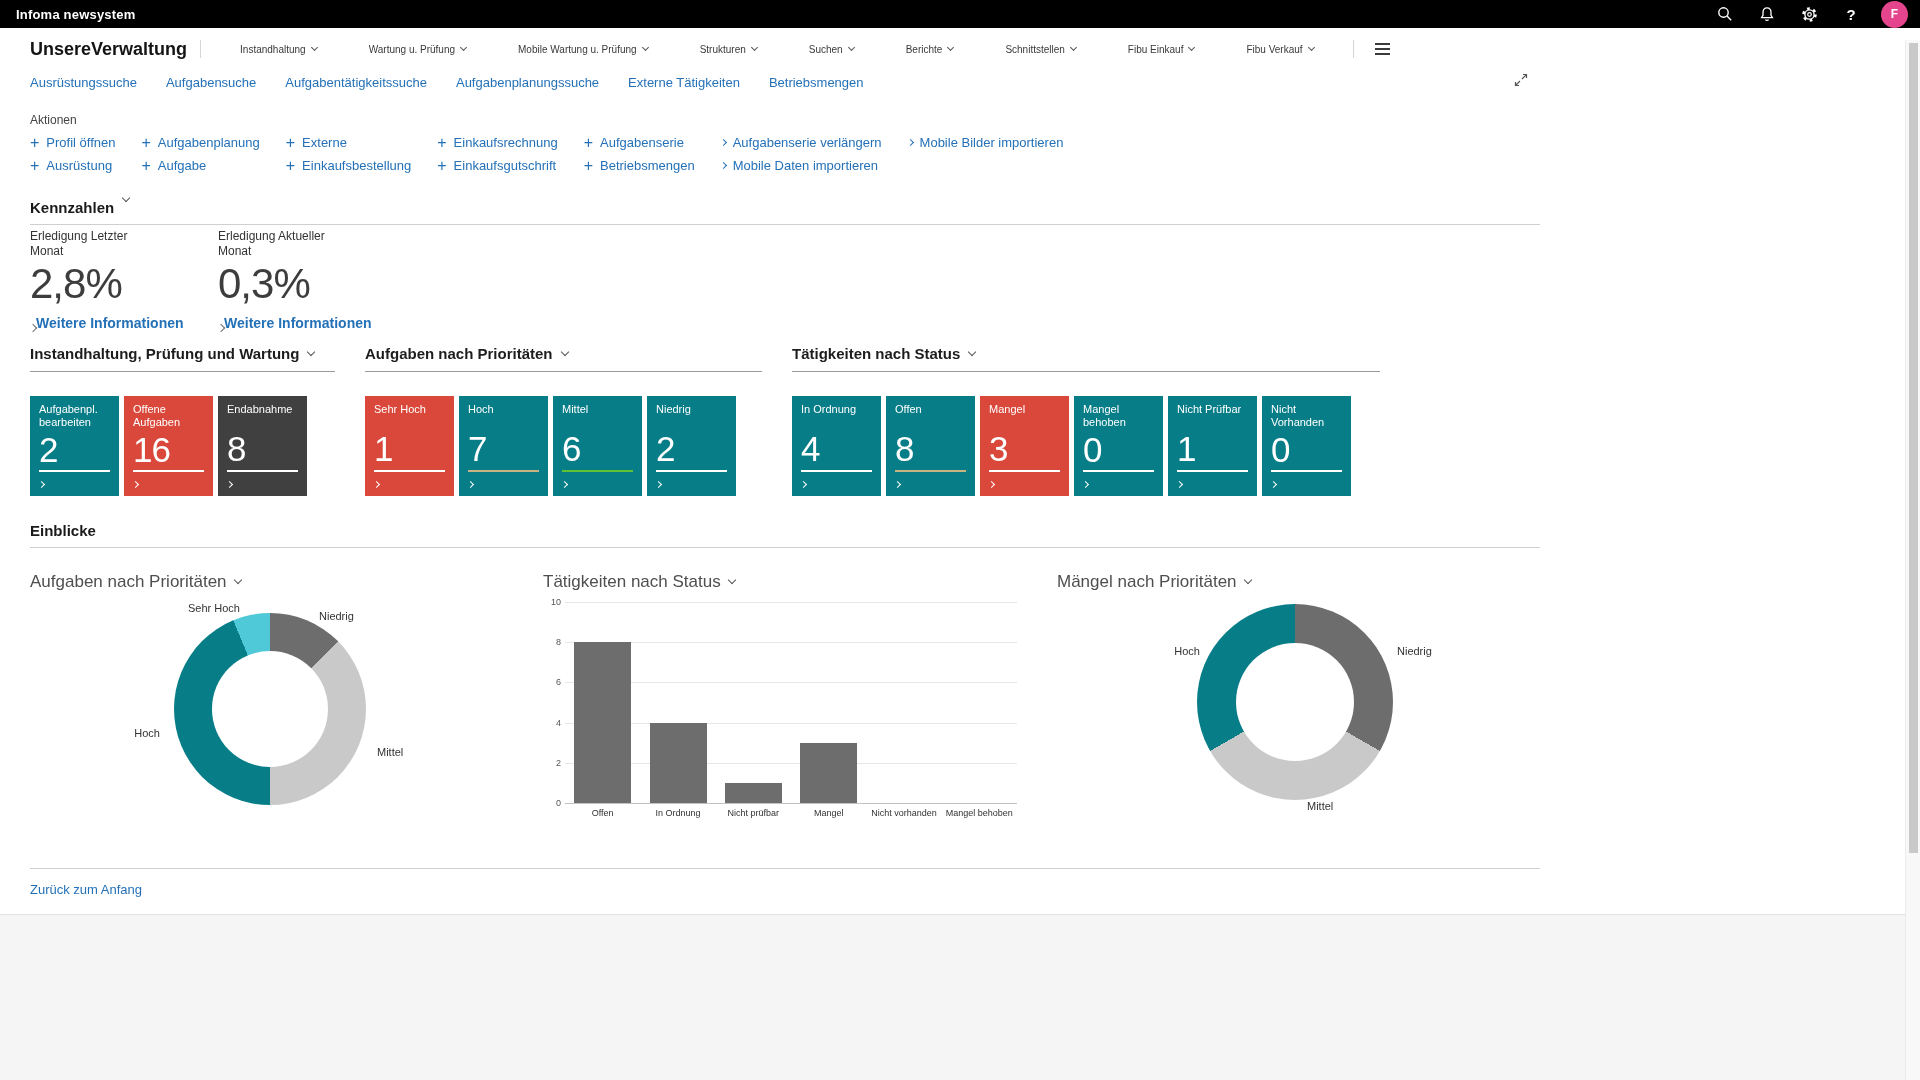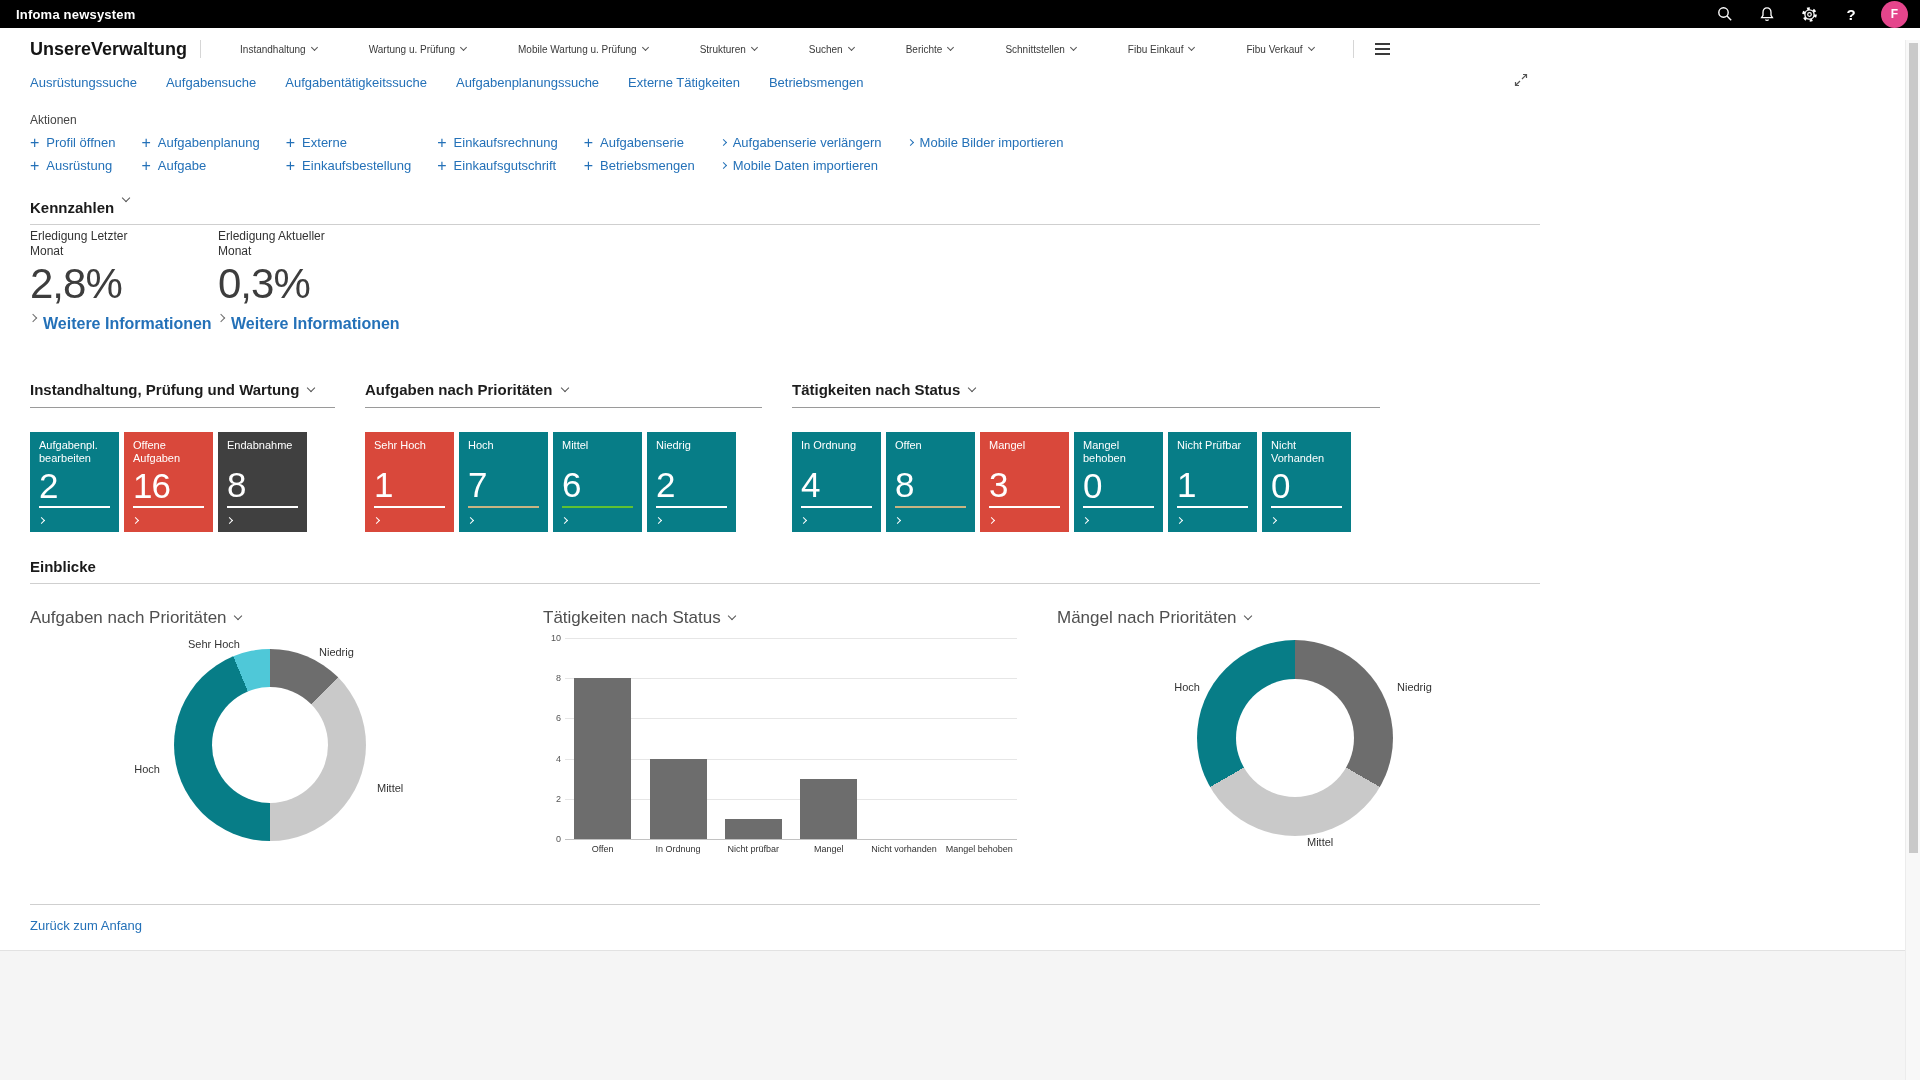--- a/index.html
+++ b/index.html
@@ -51,24 +51,24 @@
 
   
   .section-head { display:flex; gap:9px; margin-top:26px; font-size:15px; font-weight:700; color:#1a1a1a; }
   .rule { border-top:1px solid #cfcfcf; margin-top:8px; }
 
   
   .kpi-row { display:flex; margin-top:4px; }
   .kpi { width:188px; }
   .kpi-label { font-size:12px; color:#333; max-width:134px; line-height:1.25; }
   .kpi-value { font-size:42px; font-weight:300; color:#3d3d3d; letter-spacing:-1px; margin-top:3px; line-height:1.05; }
-  .kpi-link { display:flex; align-items:flex-start; gap:7px; margin-top:9px; font-size:16px; color:#2471b8; font-weight:600; }
-
-  
-  .groups-row { display:flex; margin-top:48px; }
+  .kpi-link { display:flex; align-items:flex-end; margin-top:9px; font-size:14px; color:#2471b8; font-weight:600; }
+
+  
+  .groups-row { display:flex; margin-top:14px; }
   .tile-group { margin-right:30px; }
   .tile-group:nth-child(1) { width:305px; }
   .tile-group:nth-child(2) { width:397px; }
   .tile-group:nth-child(3) { width:588px; }
   .group-head { display:flex; align-items:center; gap:9px; font-size:15px; font-weight:600; color:#1d1d1d; }
   .group-rule { border-top:1px solid #9a9a9a; margin-top:9px; }
   .tiles-row { display:flex; gap:5px; margin-top:24px; }
   .tile { position:relative; width:89px; height:100px; color:#fff; padding:7px 9px; }
   .tile-label { font-size:11px; line-height:1.18; min-height:25px; }
   .tile-value { font-size:35px; font-weight:300; letter-spacing:-1px; line-height:1; margin-top:3px; }

